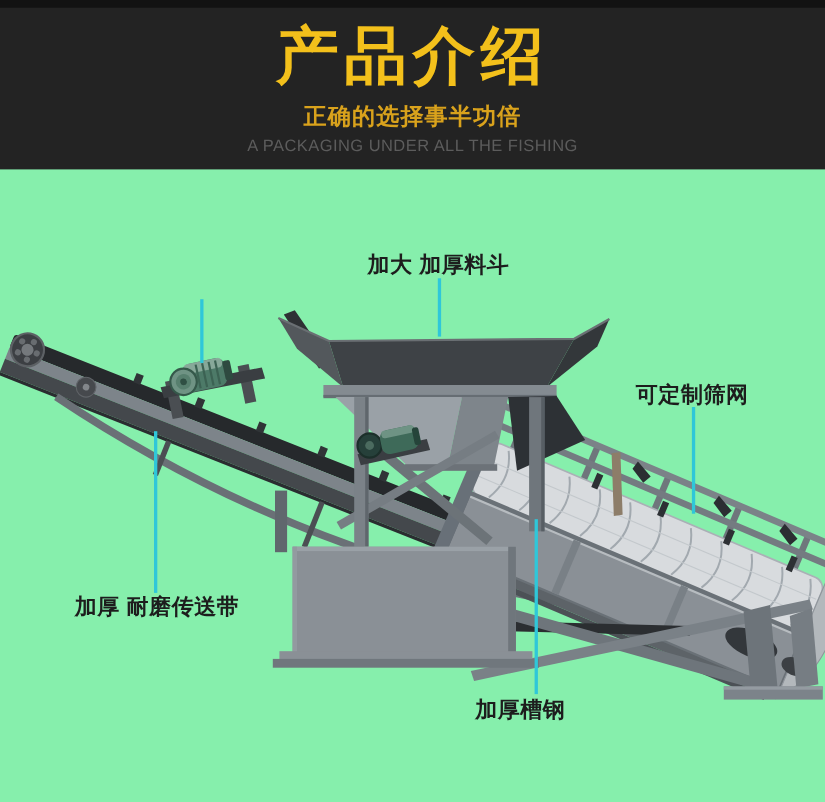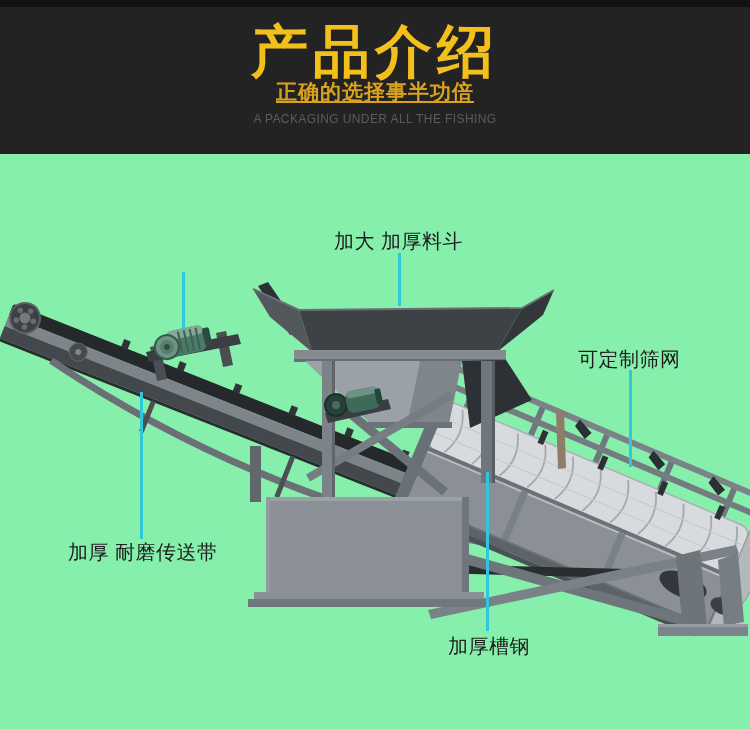--- a/index.html
+++ b/index.html
@@ -12,37 +12,36 @@
     position:absolute;left:0;top:0;width:750px;height:154px;
     background:var(--color-header_bg,#232323);text-align:center;
   }
   .banner-topstrip{position:absolute;left:0;top:0;width:750px;height:7px;background:#121212;}
   .banner-title{
     margin:0;padding-top:21px;
     font-size:57px;line-height:60px;font-weight:900;
     letter-spacing:5px;color:var(--color-title,#f3c01b);
   }
   .banner-subtitle{
-    margin-top:0;
+    margin-top:14px;
     font-family:"DejaVu Serif","Liberation Serif",serif;font-weight:bold;
     font-size:21px;line-height:22px;letter-spacing:1px;
     color:var(--color-subtitle,#d9a21c);
-    text-decoration:underline;
   }
   .banner-tagline{
-    margin-top:3px;font-size:12px;line-height:10px;letter-spacing:.4px;
+    margin-top:3px;font-size:15px;line-height:10px;letter-spacing:.4px;
     color:var(--color-tagline,#5c5c5c);white-space:pre;
   }
   .banner-tagline.first{margin-top:11px;}
   
   .figure{position:absolute;left:0;top:0;width:750px;height:729px;}
   .machine-svg{position:absolute;left:0;top:0;}
   .callout-label{
     position:absolute;z-index:6;
-    font-size:20px;line-height:24px;font-weight:400;letter-spacing:.5px;
+    font-size:20px;line-height:24px;font-weight:700;letter-spacing:.5px;
     color:var(--color-label_text,#1d1d1d);white-space:pre;
   }
   .callout-line{
     position:absolute;z-index:5;width:3px;
     background:var(--color-accent,#2fc7d9);
   }
   .m-frame {fill:var(--color-machine_frame,#6e757b);}
   .m-panel {fill:var(--color-machine_panel,#8a9096);}
   .m-light {fill:var(--color-machine_light,#b3b8bc);}
   .m-mesh  {fill:var(--color-machine_mesh,#d8dbde);}
@@ -231,15 +230,15 @@
 
     <div class="callout-line" style="left:182px;top:272px;height:58px"></div>
     <div class="callout-line" style="left:398px;top:253px;height:53px"></div>
     <div class="callout-line" style="left:629px;top:370px;height:97px"></div>
     <div class="callout-line" style="left:140px;top:392px;height:147px"></div>
     <div class="callout-line" style="left:486px;top:472px;height:159px"></div>
 
     <div class="callout-label" style="left:334px;top:229px">加大 加厚料斗</div>
     <div class="callout-label" style="left:578px;top:347px">可定制筛网</div>
     <div class="callout-label" style="left:68px;top:540px">加厚 耐磨传送带</div>
-    <div class="callout-label" style="left:448px;top:634px">加厚槽钢</div>
+    <div class="callout-label" style="left:432px;top:634px">加厚槽钢</div>
   </div>
 </div>
 
 </body></html>

